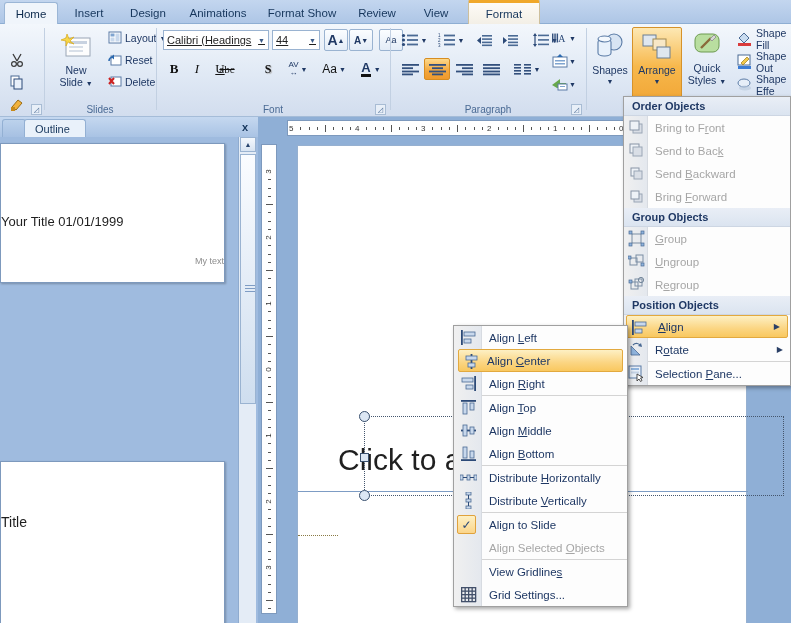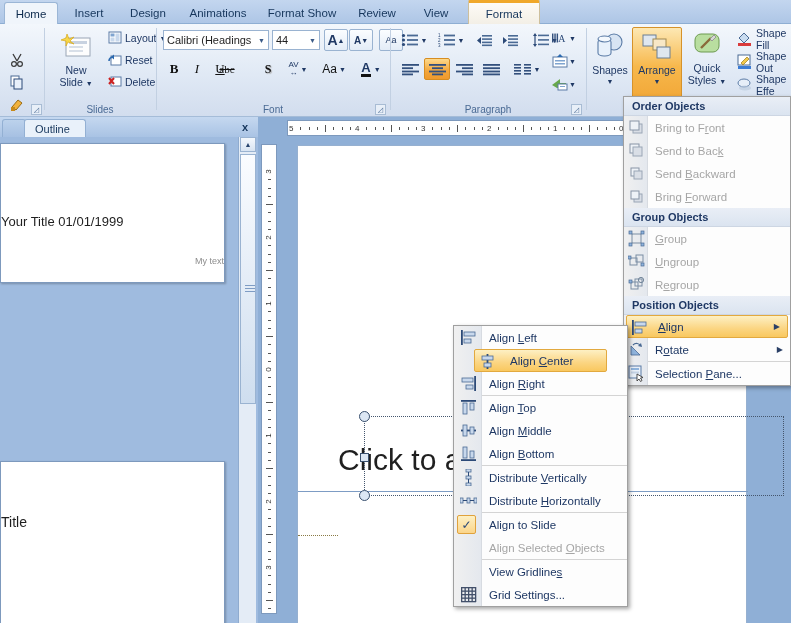--- a/index.html
+++ b/index.html
@@ -67,21 +67,21 @@
             display:flex; flex-direction:column; align-items:center;
             justify-content:flex-start; padding-top:4px;
             font-size:10.5px; color:#1f3864; text-align:center; line-height:12px;
             border:1px solid transparent; border-radius:2px; }
 
   .ico { display:inline-block; }
 
   
   .cbo { position:absolute; background:#fff; border:1px solid #9ab3d1;
          height:20px; display:flex; align-items:center; padding-left:3px;
-         font-size:11px; color:#1f1f1f; }
+         font-size:11px; color:#1f1f1f;text-decoration:underline; }
   .cbo .caret { margin-left:auto; margin-right:3px; font-size:7px; color:#3a5a87; }
 
   
   #leftpane { position:absolute; left:0; top:117px; width:258px; height:506px;
               background:#9fbbdf; }
   #paneTabs { position:absolute; left:0; top:0; width:258px; height:20px;
               background:linear-gradient(#c5d8f0,#a9c3e4); }
   .ptab { position:absolute; top:2px; height:18px; display:flex; align-items:center;
           padding:0 10px; font-size:11px; color:#16365c; }
   .ptab.active { background:#e9f1fa; border:1px solid #93b0d3; border-bottom:none;
@@ -779,21 +779,21 @@
   <div class="mitem" style="padding-left:35px;">
     <span class="mico" style="left:6px;">
       <svg width="17" height="17" viewBox="0 0 17 17">
           <rect x="1" y="1" width="1.8" height="15" fill="#2c4a78"></rect>
           <rect x="4" y="3" width="11" height="4" fill="#c8d8ec" stroke="#4a6a94" stroke-width=".8"></rect>
           <rect x="4" y="10" width="7" height="4" fill="#c8d8ec" stroke="#4a6a94" stroke-width=".8"></rect>
         </svg>
     </span>
     <span>Align <u>L</u>eft</span>
   </div>
-  <div class="mitem hl" style="padding-left:35px;margin:0 20px;">
+  <div class="mitem hl" style="padding-left:28px;margin:0 4px;">
     <span class="mico" style="left:4px;">
       <svg width="17" height="17" viewBox="0 0 17 17">
           <rect x="7.6" y="1" width="1.8" height="15" fill="#2c4a78"></rect>
           <rect x="3" y="3" width="11" height="4" fill="#c8d8ec" stroke="#4a6a94" stroke-width=".8"></rect>
           <rect x="5" y="10" width="7" height="4" fill="#c8d8ec" stroke="#4a6a94" stroke-width=".8"></rect>
         </svg>
     </span>
     <span>Align <u>C</u>enter</span>
   </div>
   <div class="mitem" style="padding-left:35px;">
@@ -831,43 +831,43 @@
     <span class="mico" style="left:6px;">
       <svg width="17" height="17" viewBox="0 0 17 17">
           <rect x="1" y="14.2" width="15" height="1.8" fill="#2c4a78"></rect>
           <rect x="3" y="2" width="4" height="11" fill="#c8d8ec" stroke="#4a6a94" stroke-width=".8"></rect>
           <rect x="10" y="6" width="4" height="7" fill="#c8d8ec" stroke="#4a6a94" stroke-width=".8"></rect>
         </svg>
     </span>
     <span>Align <u>B</u>ottom</span>
   </div>
   <div class="msep-full"></div>
+  <div class="mitem" style="padding-left:35px;">
+    <span class="mico" style="left:6px;">
+      <svg width="17" height="17" viewBox="0 0 17 17">
+          <rect x="0" y="6" width="3" height="5" fill="#c8d8ec" stroke="#4a6a94" stroke-width=".8"></rect>
+          <rect x="7" y="6" width="3" height="5" fill="#c8d8ec" stroke="#4a6a94" stroke-width=".8"></rect>
+          <rect x="14" y="6" width="3" height="5" fill="#c8d8ec" stroke="#4a6a94" stroke-width=".8"></rect>
+          <rect x="3" y="8" width="4" height="1" fill="#2c4a78"></rect>
+          <rect x="10" y="8" width="4" height="1" fill="#2c4a78"></rect>
+        </svg>
+    </span>
+    <span>Distribute <u>H</u>orizontally</span>
+  </div>
   <div class="mitem" style="padding-left:35px;">
     <span class="mico" style="left:6px;">
       <svg width="17" height="17" viewBox="0 0 17 17">
           <rect x="6" y="0" width="5" height="3" fill="#c8d8ec" stroke="#4a6a94" stroke-width=".8"></rect>
           <rect x="6" y="7" width="5" height="3" fill="#c8d8ec" stroke="#4a6a94" stroke-width=".8"></rect>
           <rect x="6" y="14" width="5" height="3" fill="#c8d8ec" stroke="#4a6a94" stroke-width=".8"></rect>
           <rect x="8" y="3" width="1" height="4" fill="#2c4a78"></rect>
           <rect x="8" y="10" width="1" height="4" fill="#2c4a78"></rect>
         </svg>
     </span>
     <span>Distribute <u>V</u>ertically</span>
-  </div>
-  <div class="mitem" style="padding-left:35px;">
-    <span class="mico" style="left:6px;">
-      <svg width="17" height="17" viewBox="0 0 17 17">
-          <rect x="0" y="6" width="3" height="5" fill="#c8d8ec" stroke="#4a6a94" stroke-width=".8"></rect>
-          <rect x="7" y="6" width="3" height="5" fill="#c8d8ec" stroke="#4a6a94" stroke-width=".8"></rect>
-          <rect x="14" y="6" width="3" height="5" fill="#c8d8ec" stroke="#4a6a94" stroke-width=".8"></rect>
-          <rect x="3" y="8" width="4" height="1" fill="#2c4a78"></rect>
-          <rect x="10" y="8" width="4" height="1" fill="#2c4a78"></rect>
-        </svg>
-    </span>
-    <span>Distribute <u>H</u>orizontally</span>
   </div>
   <div class="msep-full"></div>
   <div class="mitem" style="padding-left:35px;">
     <span class="chkbox">✓</span>
     <span>Align to Slide</span>
   </div>
   <div class="mitem dis" style="padding-left:35px;">
     <span>Align Selected <u>O</u>bjects</span>
   </div>
   <div class="msep-full"></div>

